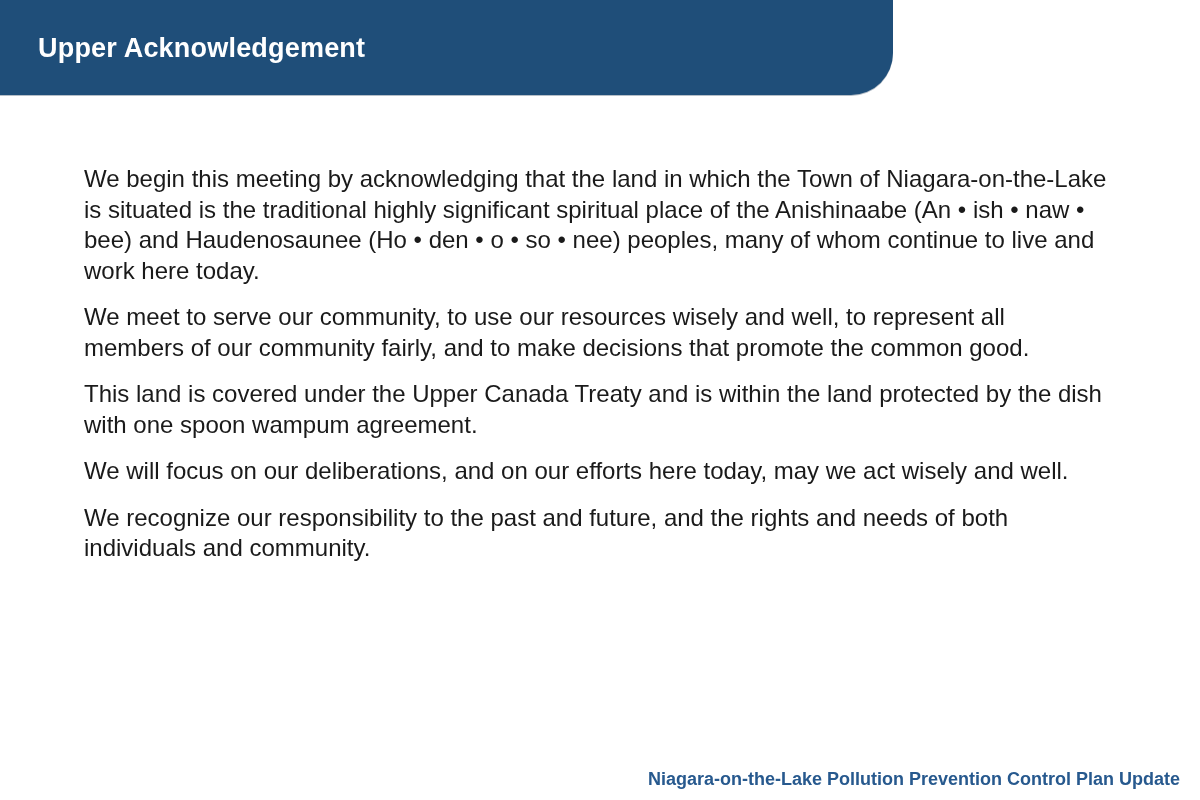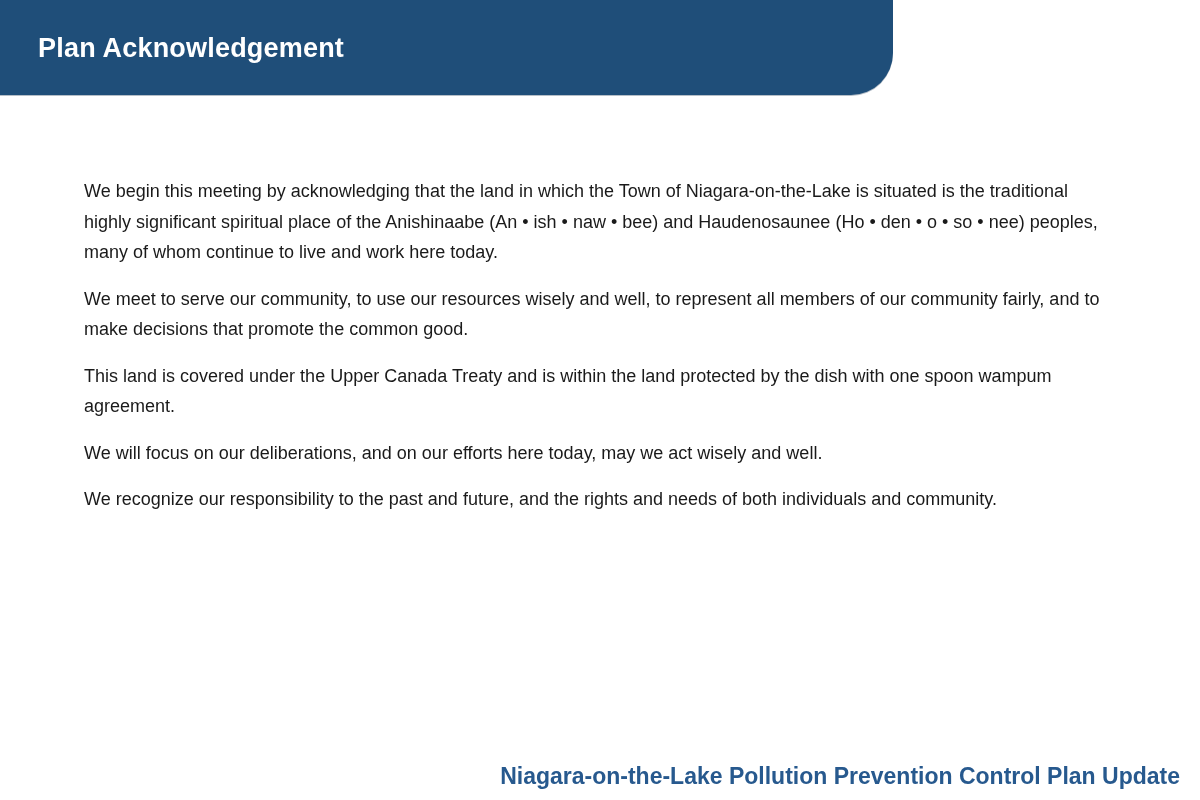--- a/index.html
+++ b/index.html
@@ -34,36 +34,36 @@
     color: #FFFFFF;
     font-size: 27px;
     font-weight: bold;
     letter-spacing: 0.2px;
     white-space: nowrap;
   }
   
   .body-text {
     position: absolute;
     left: 84px;
-    top: 176px;
+    top: 164px;
     width: 1024px;
     color: #1A1A1A;
-    font-size: 18px;
+    font-size: 24px;
     line-height: 30.5px;
   }
   .body-text p {
     margin: 0 0 16px 0;
   }
   
   .footer-text {
     position: absolute;
     right: 20px;
     bottom: 10px;
     color: #27598E;
-    font-size: 23px;
+    font-size: 18px;
     font-weight: bold;
     white-space: nowrap;
   }
   
   .logo {
     position: absolute;
     left: 22px;
     top: 726px;
     width: 168px;
     height: 68px;
@@ -73,21 +73,21 @@
     font-family: "Liberation Serif", serif;
     fill: #1D4E89;
   }
 </style>
 </head>
 <body>
 
 <div class="slide">
 
   <div class="header-band">
-    <h1 class="header-title">Plan Acknowledgement</h1>
+    <h1 class="header-title">Upper Acknowledgement</h1>
   </div>
 
   <div class="body-text">
     <p>We begin this meeting by acknowledging that the land in which the Town of Niagara-on-the-Lake is situated is the traditional highly significant spiritual place of the Anishinaabe (An • ish • naw • bee) and Haudenosaunee (Ho • den • o • so • nee) peoples, many of whom continue to live and work here today.</p>
     <p>We meet to serve our community, to use our resources wisely and well, to represent all members of our community fairly, and to make decisions that promote the common good.</p>
     <p>This land is covered under the Upper Canada Treaty and is within the land protected by the dish with one spoon wampum agreement.</p>
     <p>We will focus on our deliberations, and on our efforts here today, may we act wisely and well.</p>
     <p>We recognize our responsibility to the past and future, and the rights and needs of both individuals and community.</p>
   </div>
 

